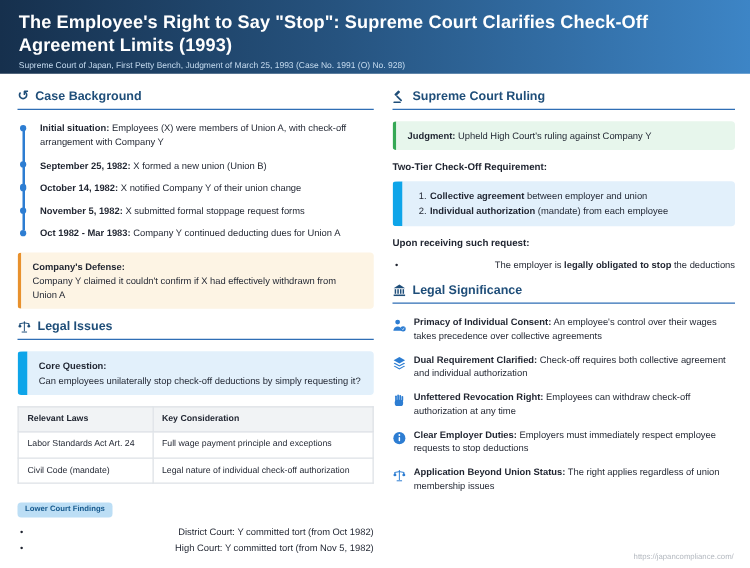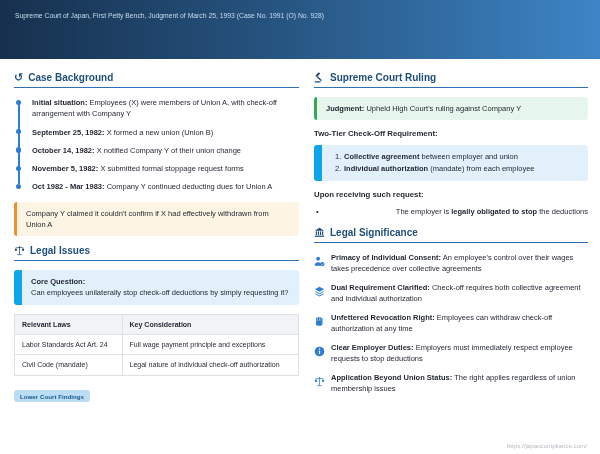--- a/index.html
+++ b/index.html
@@ -59,20 +59,21 @@
   .sig-item { display:flex; gap:6px; margin-bottom:7.5px; }
   .sig-icon { flex-shrink:0; width:11px; padding-top:1px; }
   .sig-text { font-size:7.5px; line-height:1.5; }
   
   .footer-url { position:absolute; right:13px; bottom:5px; font-size:6.2px; color:#b3b8bf; }
 </style>
 </head>
 <body>
 
 <header class="header">
+  <h1>The Employee's Right to Say "Stop": Supreme Court Clarifies Check-Off Agreement Limits (1993)</h1>
   <div class="subtitle">Supreme Court of Japan, First Petty Bench, Judgment of March 25, 1993 (Case No. 1991 (O) No. 928)</div>
 </header>
 
 <div class="content">
 
   <div class="col-left">
 
     <div class="sec-head">
       <span class="glyph">↺</span>
       <span>Case Background</span>
@@ -95,20 +96,21 @@
         <strong>November 5, 1982:</strong>
         <span>X submitted formal stoppage request forms</span>
       </div>
       <div class="tl-item">
         <strong>Oct 1982 - Mar 1983:</strong>
         <span>Company Y continued deducting dues for Union A</span>
       </div>
     </div>
 
     <div class="callout co-orange">
+      <span class="c-label">Company's Defense:</span>
       <span>Company Y claimed it couldn't confirm if X had effectively withdrawn from Union A</span>
     </div>
 
     <div class="sec-head">
       <svg width="11" height="11" viewBox="0 0 24 24">
         <path d="M12 3 L12 19 M8 21 L16 21 M12 5 L4 6.5 M12 5 L20 6.5" stroke="#1f4e79" stroke-width="1.7" fill="none" stroke-linecap="round"></path>
         <path d="M1.5 11 A2.8 2.8 0 0 0 7 11 L4.2 6.3 Z" fill="#1f4e79"></path>
         <path d="M17 11 A2.8 2.8 0 0 0 22.5 11 L19.8 6.3 Z" fill="#1f4e79"></path>
       </svg>
       <span>Legal Issues</span>
@@ -132,20 +134,24 @@
           <td>Full wage payment principle and exceptions</td>
         </tr>
         <tr>
           <td>Civil Code (mandate)</td>
           <td>Legal nature of individual check-off authorization</td>
         </tr>
       </tbody>
     </table>
 
     <span class="badge">Lower Court Findings</span>
+    <ul class="plain">
+      <li>District Court: Y committed tort (from Oct 1982)</li>
+      <li>High Court: Y committed tort (from Nov 5, 1982)</li>
+    </ul>
   </div>
 
   <div class="col-right">
 
     <div class="sec-head">
       <svg width="11" height="11" viewBox="0 0 24 24">
         <g fill="#1f4e79">
           <rect x="3" y="3.5" width="10.5" height="4.5" rx="1.2" transform="rotate(-45 8.2 5.7)"></rect>
           <rect x="8" y="9" width="13" height="3" rx="1.5" transform="rotate(45 8 9)"></rect>
           <rect x="1.5" y="20" width="13" height="2.8" rx="1.2"></rect>

